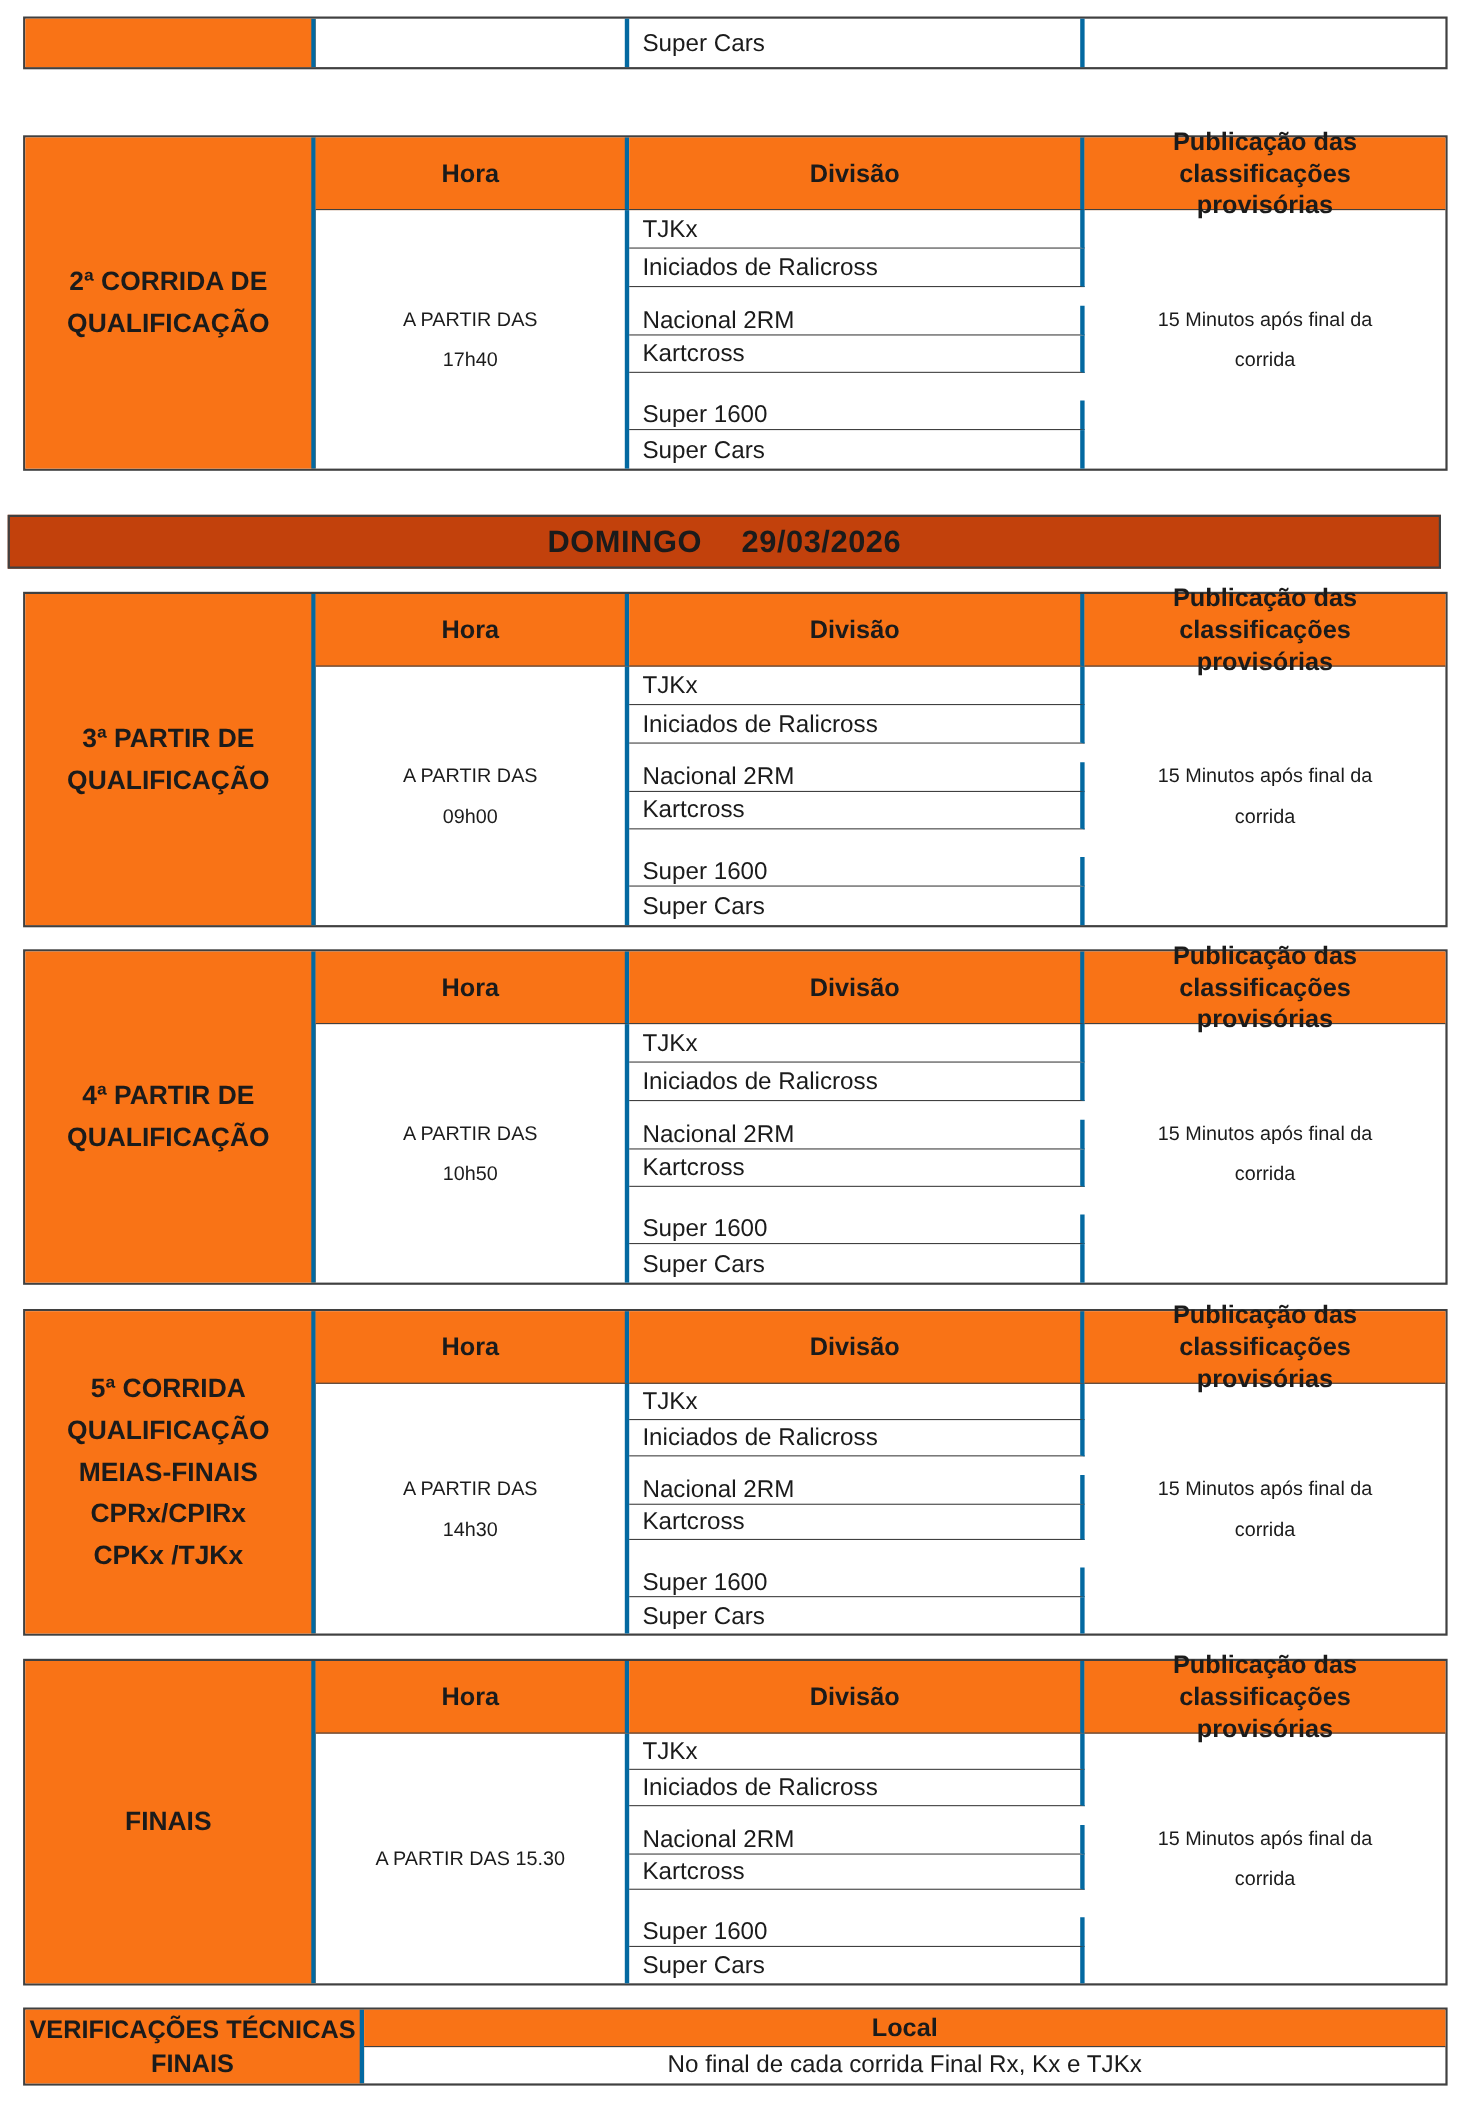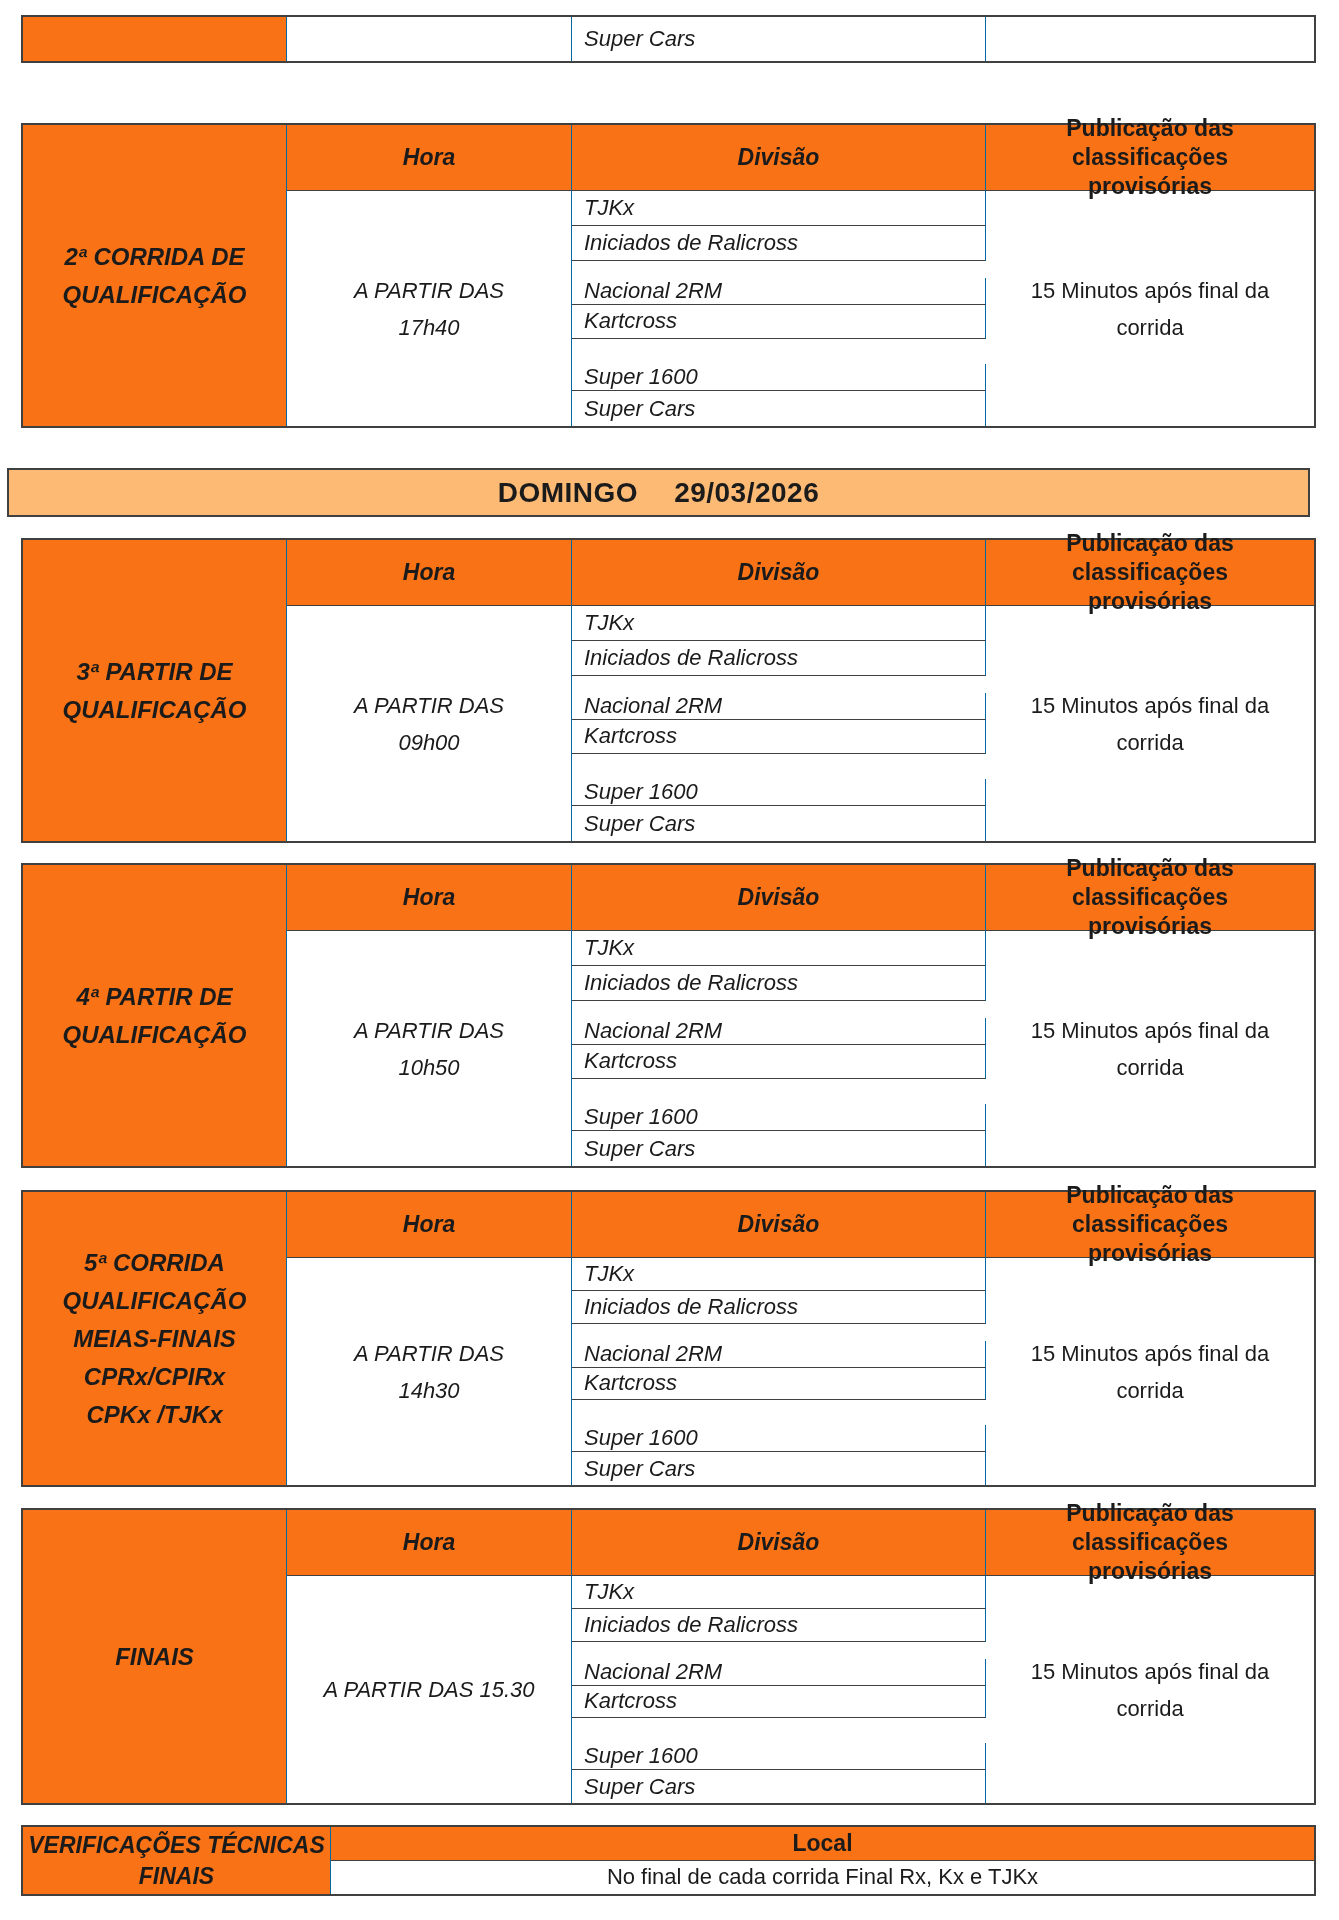--- a/index.html
+++ b/index.html
@@ -12,45 +12,45 @@
     display:grid; margin-left:21px; box-sizing:border-box;
     border:2px solid #404040; background:#ffffff;
   }
   .section {
     grid-template-columns:264px 285px 414px 1fr;
     grid-template-rows:66px repeat(6, 1fr);
     width:1295px;
   }
   .cell { box-sizing:border-box; min-width:0; }
   .grey { background:#f97316; }
-  .br { border-right:1px solid #0369a1;font-style:italic; }
+  .br { border-right:4px solid #0369a1; }
   .bb { border-bottom:1px solid #404040; }
   .center { display:flex; flex-direction:column; justify-content:center; align-items:center; text-align:center; }
   .hdr  { font-weight:bold; font-size:23px; }
   .pubh { line-height:29px; padding:0 4px; }
   .lbl  { font-weight:bold; font-size:24px; line-height:38px; }
-  .val  { font-size:22px; line-height:37px; }
+  .val  { font-size:18px; line-height:37px; }
   .divc { font-size:22px; display:flex; align-items:center; padding-left:12px; }
   .c1  { grid-column:1; grid-row:1 / 8; }
   .c2h { grid-column:2; grid-row:1; }
   .c2v { grid-column:2; grid-row:2 / 8; }
   .c3h { grid-column:3; grid-row:1; }
   .c4h { grid-column:4; grid-row:1; }
   .c4v { grid-column:4; grid-row:2 / 8; }
   .r2 { grid-column:3; grid-row:2; } .r3 { grid-column:3; grid-row:3; }
   .r4 { grid-column:3; grid-row:4;margin-top:17px; } .r5 { grid-column:3; grid-row:5; }
   .r6 { grid-column:3; grid-row:6;margin-top:25px; } .r7 { grid-column:3; grid-row:7; }
   .top-row {
     grid-template-columns:264px 285px 414px 1fr;
     grid-template-rows:1fr;
     width:1295px; height:48px; margin-top:15px;
   }
   .banner {
     margin:40px 0 0 7px; width:1303px; height:49px; box-sizing:border-box;
-    background:#fdba74; border:2px solid #404040;
+    background:#c2410c; border:2px solid #404040;
     display:flex; align-items:center; justify-content:center; gap:36px;
     font-size:28px; font-weight:bold; letter-spacing:0.5px;
   }
   .verif {
     grid-template-columns:308px 1fr; grid-template-rows:1fr 1fr;
     width:1295px; height:71px; margin-top:20px;
   }
   .v1  { grid-column:1; grid-row:1/3; }
   .vlh { grid-column:2; grid-row:1; }
   .vlv { grid-column:2; grid-row:2; }

